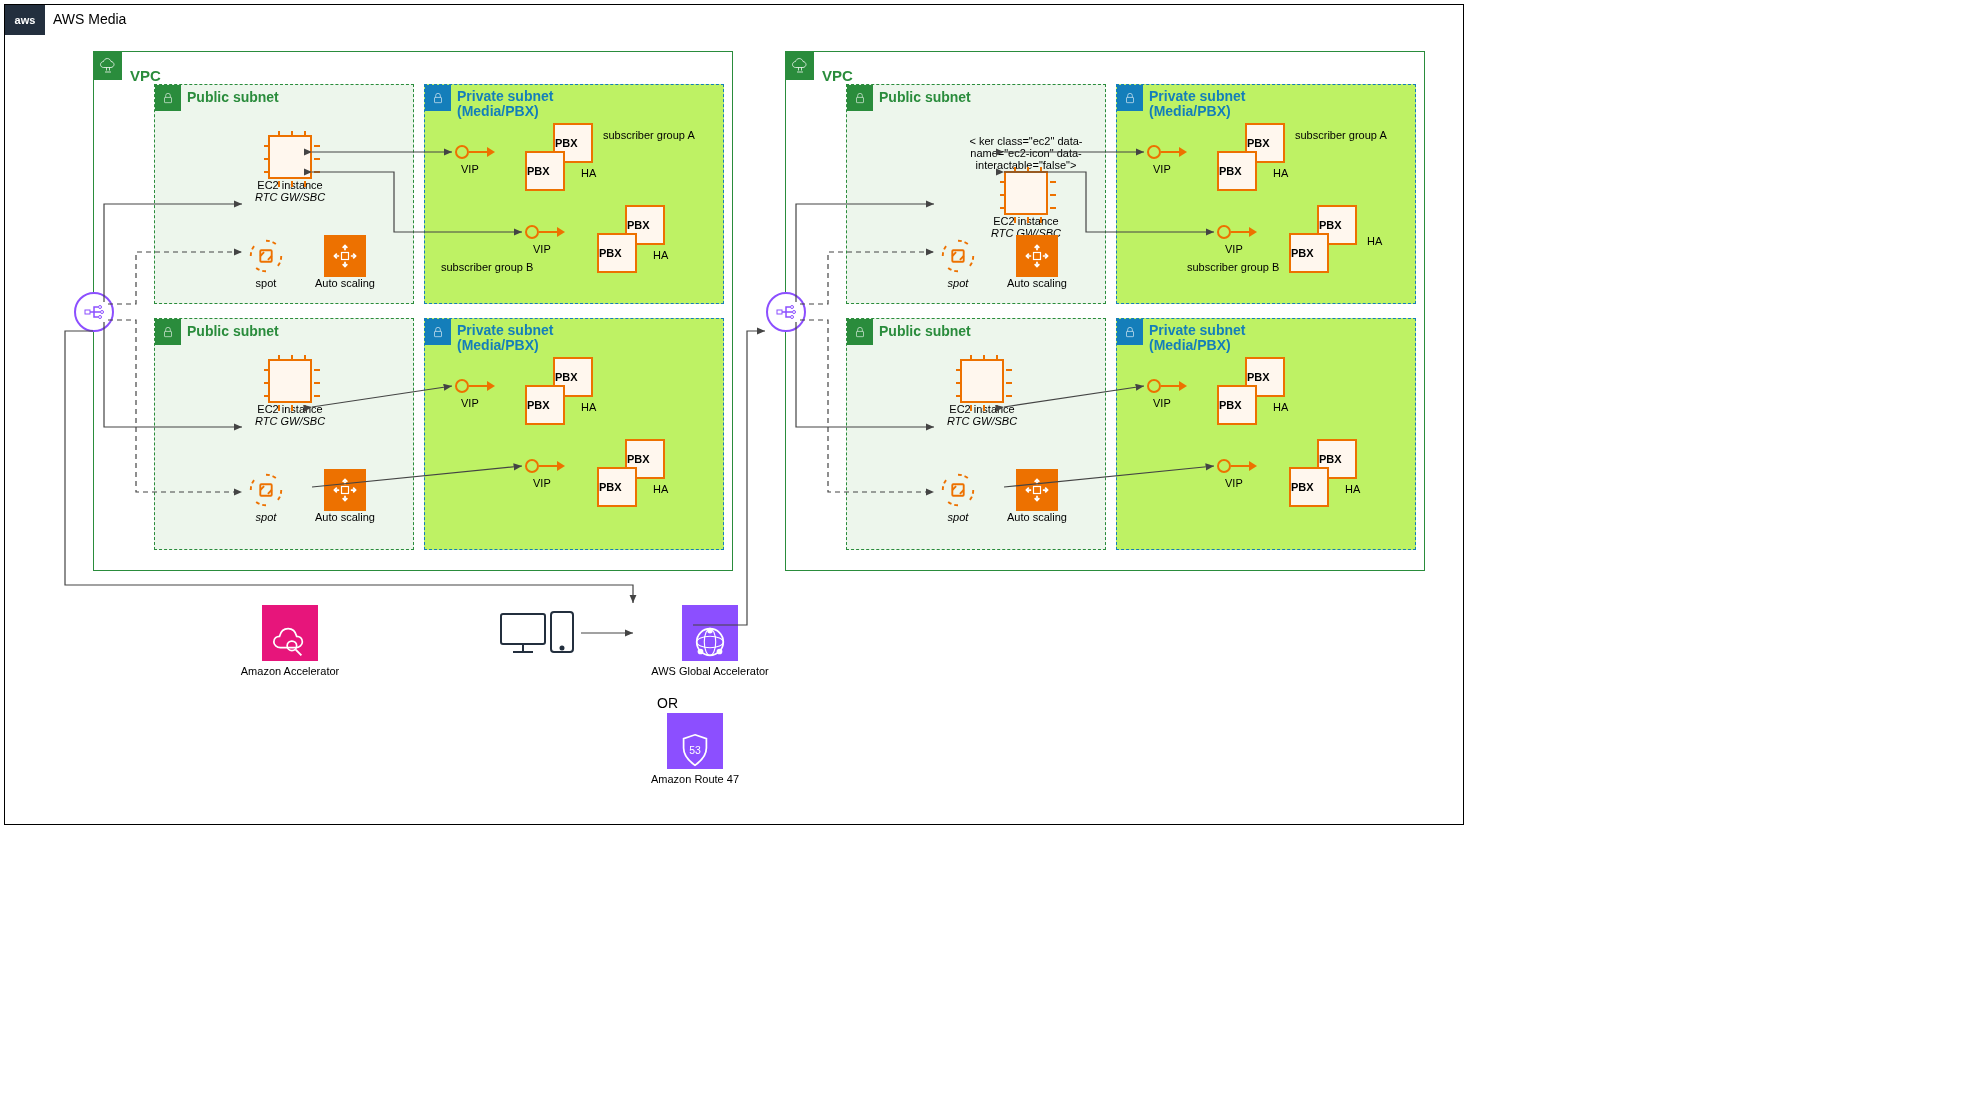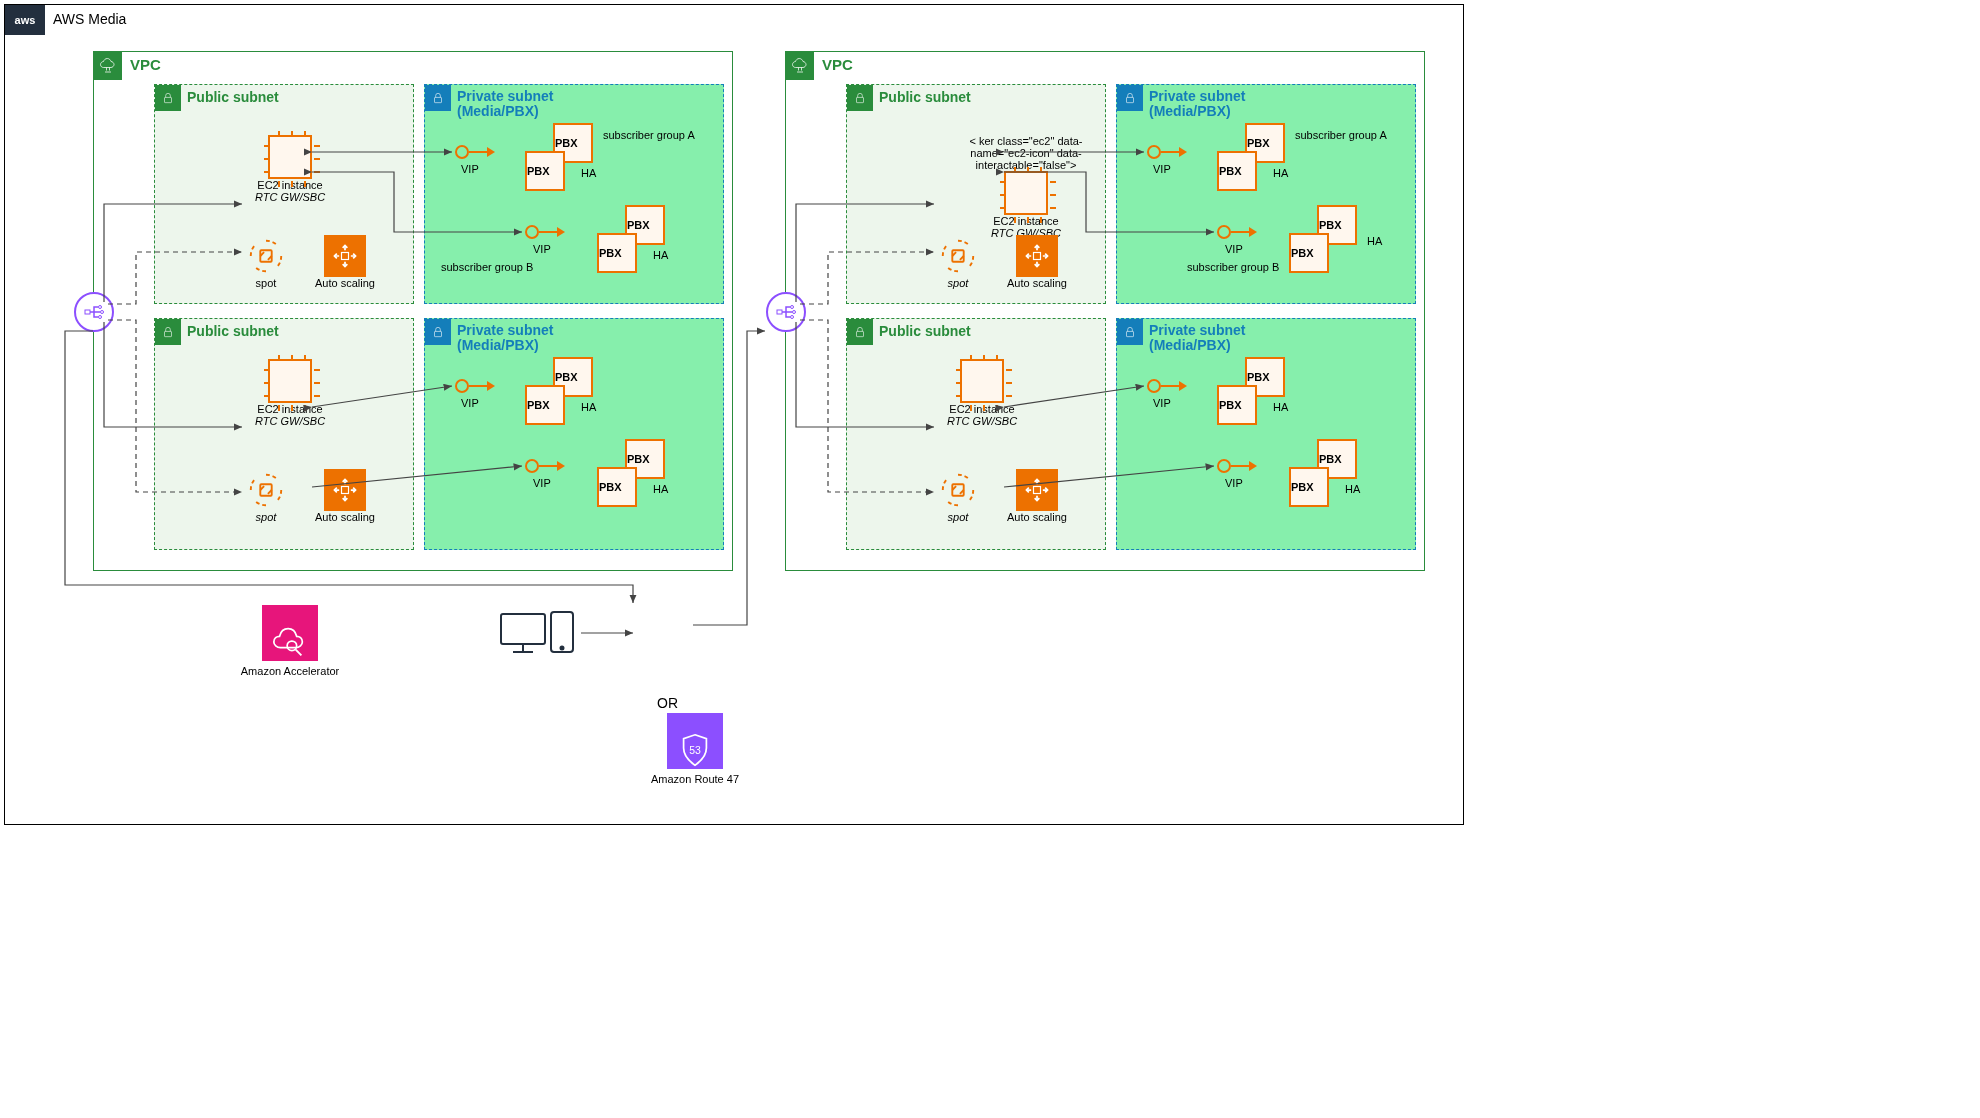--- a/index.html
+++ b/index.html
@@ -7,25 +7,25 @@
   .page { border: 1px solid #000; width: 1460px; height: 821px; margin: 4px; position: relative; }
   
   .aws-badge { position: absolute; left: 0; top: 0; width: 40px; height: 30px; background: #232f3e; display: flex; align-items: center; justify-content: center; color: #fff; font-size: 11px; font-weight: bold; }
   .cloud-label { position: absolute; left: 48px; top: 6px; font-size: 14px; }
   
   .vpc { position: absolute; border: 1px solid #2a8c3c; }
   .vpc-left { left: 88px; top: 46px; width: 640px; height: 520px; }
   .vpc-right { left: 780px; top: 46px; width: 640px; height: 520px; }
   .vpc-badge { position: absolute; left: 0; top: 0; width: 28px; height: 28px; background: #2a8c3c; display: flex; align-items: center; justify-content: center; }
   .vpc-badge svg { stroke: #fff; fill: none; }
-  .vpc-title { position: absolute; left: 36px; top: 4px; color: #2a8c3c; font-weight: bold; font-size: 15px; }
+  .vpc-title { position: absolute; left: 36px; top: 15px; color: #2a8c3c; font-weight: bold; font-size: 15px; }
   
   .subnet { position: absolute; }
   .public { background: #edf6ec; border: 1px dashed #2a8c3c; }
-  .private { background: #86efac; border: 1px dashed #147eba; }
+  .private { background: #bef264; border: 1px dashed #147eba; }
   .sub-badge { position: absolute; left: 0; top: 0; width: 26px; height: 26px; display: flex; align-items: center; justify-content: center; }
   .sub-badge.green { background: #2a8c3c; }
   .sub-badge.blue { background: #147eba; }
   .sub-badge svg { stroke: #fff; fill: none; }
   .sub-title { position: absolute; left: 32px; top: 4px; font-weight: bold; font-size: 14px; }
   .sub-title.green { color: #2a8c3c; }
   .sub-title.blue { color: #147eba; }
   
   .icon-box { position: absolute; display: flex; flex-direction: column; align-items: center; font-size: 11px; text-align: center; }
   .ec2 { width: 44px; height: 44px; border: 2px solid #ed7100; background: #fff7ee; position: relative; }
@@ -465,20 +465,33 @@
         <svg width="80" height="50" viewBox="0 0 80 50">
           <rect x="4" y="6" width="44" height="30" rx="2"></rect>
           <line x1="16" y1="44" x2="36" y2="44"></line>
           <line x1="26" y1="36" x2="26" y2="44"></line>
           <rect x="54" y="4" width="22" height="40" rx="3"></rect>
           <circle cx="65" cy="40" r="1.5" fill="#232f3e"></circle>
         </svg>
       </div>
   </div>
 
+  <div class="icon-box" style="left:630px;top:600px">
+    <div class="svc purple">
+        <svg width="38" height="38" viewBox="0 0 40 40">
+          <circle cx="20" cy="20" r="14" stroke-width="1.8"></circle>
+          <ellipse cx="20" cy="20" rx="14" ry="6" stroke-width="1.2"></ellipse>
+          <ellipse cx="20" cy="20" rx="6" ry="14" stroke-width="1.2"></ellipse>
+          <circle cx="10" cy="30" r="3" fill="#fff" stroke="none"></circle>
+          <circle cx="30" cy="30" r="3" fill="#fff" stroke="none"></circle>
+          <circle cx="20" cy="8" r="3" fill="#fff" stroke="none"></circle>
+        </svg>
+      </div>
+    <div class="label" style="margin-top:4px;width:150px">AWS Global Accelerator</div>
+  </div>
 
   <div class="label" style="position:absolute;left:652px;top:690px;font-size:14px">OR</div>
 
   <div class="icon-box" style="left:630px;top:708px">
     <div class="svc purple2">
         <svg width="38" height="38" viewBox="0 0 40 40">
           <path d="M20 4l12 4v10c0 8-6 14-12 18-6-4-12-10-12-18V8l12-4z" stroke-width="1.8"></path>
           <text x="20" y="24" text-anchor="middle" font-size="11" fill="#fff" stroke="none" font-family="Arial">53</text>
         </svg>
       </div>

